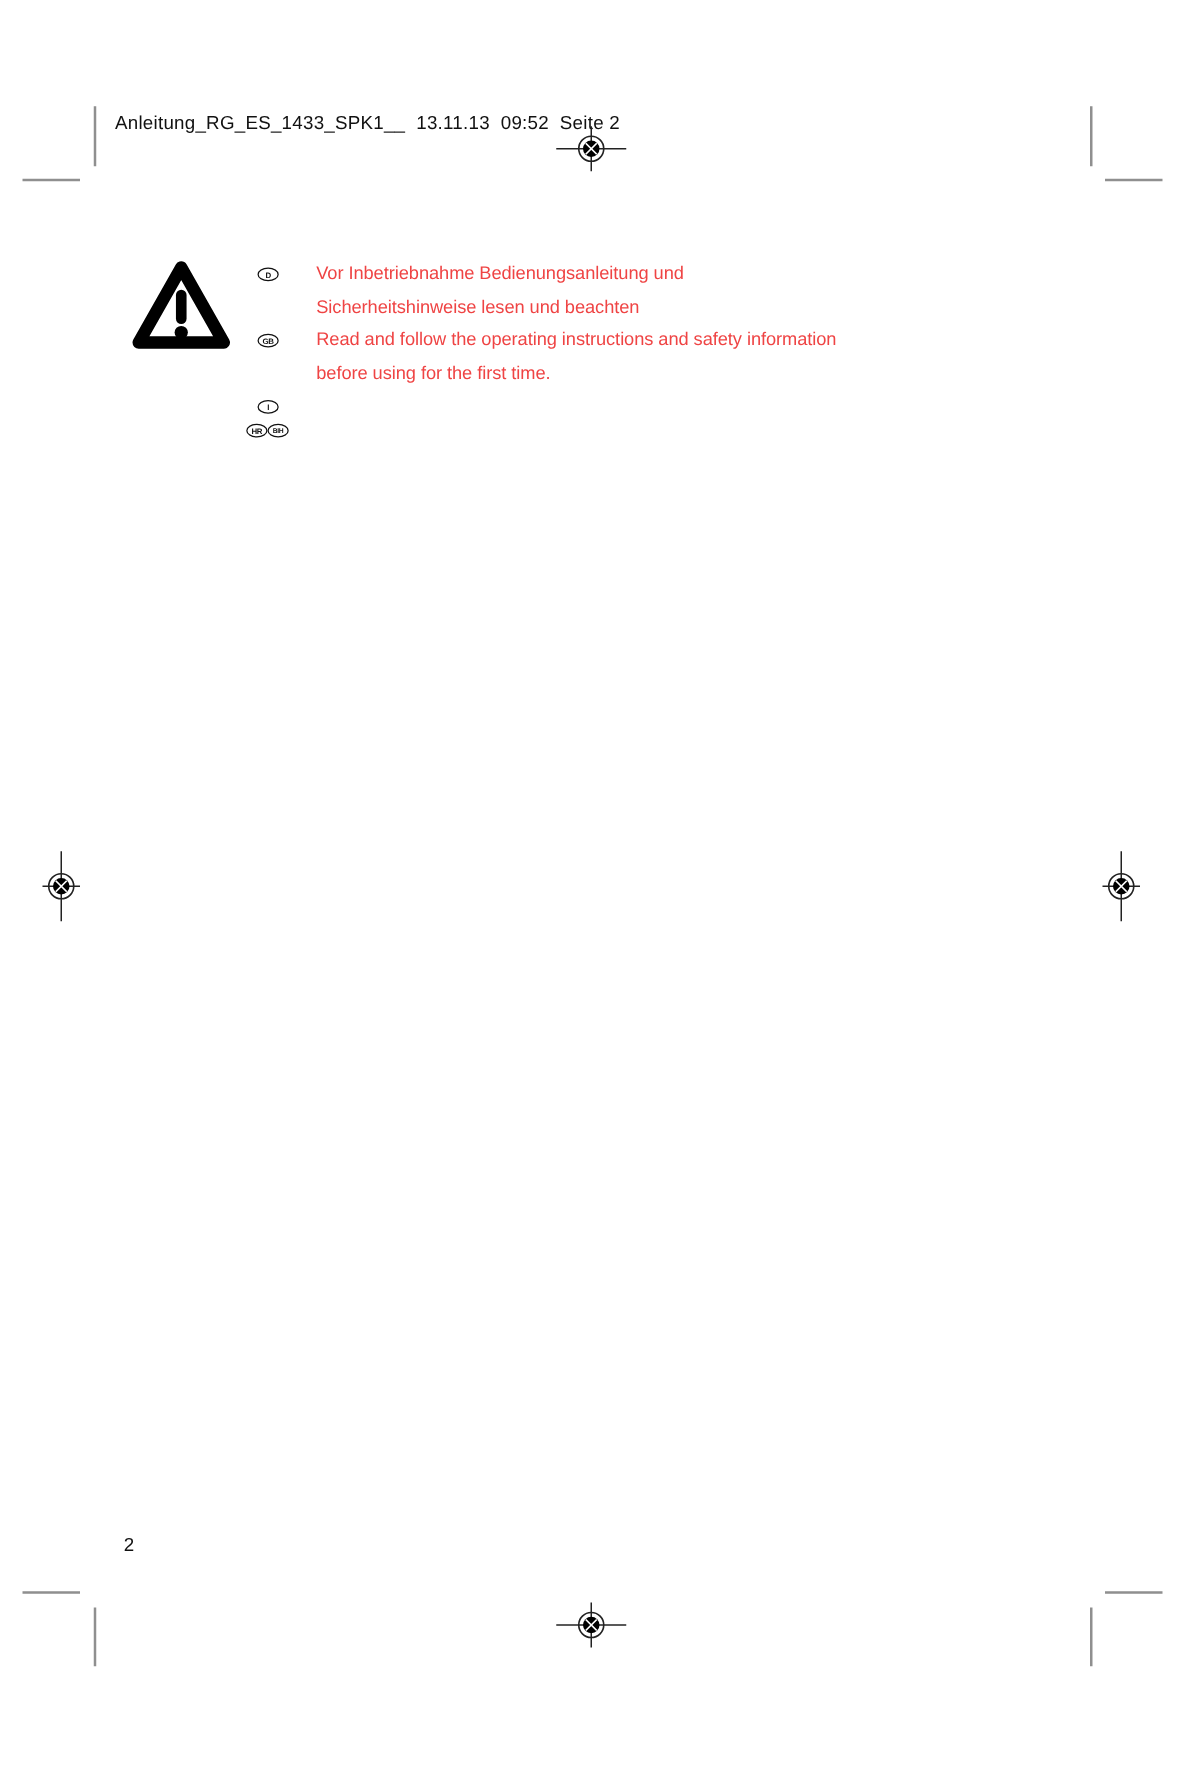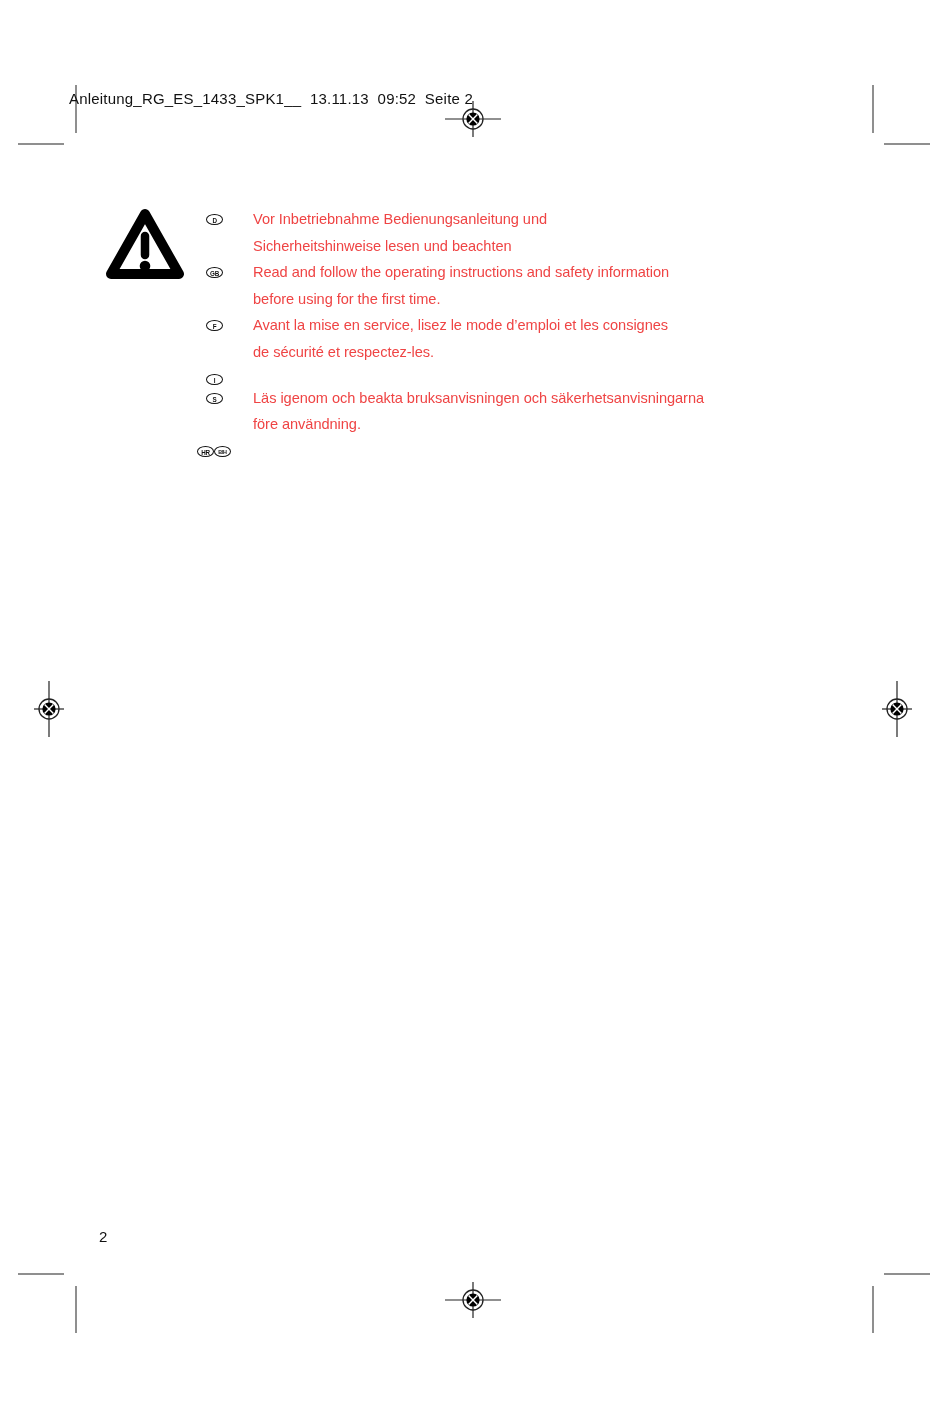--- a/index.html
+++ b/index.html
@@ -5,21 +5,21 @@
   html,body{margin:0;padding:0;}
   body{
     width:950px;height:1420px;position:relative;background:#ffffff;
     font-family:"Liberation Sans","DejaVu Sans",sans-serif;
     color:#1a1a1a;overflow:hidden;
   }
   
   .crop{position:absolute;background:#8f8f8f;}
   
   .print-header{
-    position:absolute;left:69px;top:90px;font-size:15px;color:#111;
+    position:absolute;left:92px;top:90px;font-size:15px;color:#111;
     white-space:pre;letter-spacing:0.2px;
   }
   
   .page-number{position:absolute;left:99px;top:1228px;font-size:15px;color:#111;}
   
   .regmark{position:absolute;}
   
   .warn{position:absolute;left:103px;top:206px;}
   
   .notices{position:absolute;left:197px;top:206px;width:580px;}
@@ -107,42 +107,28 @@
   </div>
 
   <div class="notice-row">
     <div class="lang-cell single">
       <span class="lang-badge">GB</span>
     </div>
     <div class="notice-text">Read and follow the operating instructions and safety information
 before using for the first time.</div>
   </div>
 
-  <div class="notice-row">
-    <div class="lang-cell single">
-      <span class="lang-badge">F</span>
-    </div>
-    <div class="notice-text">Avant la mise en service, lisez le mode d’emploi et les consignes
-de sécurité et respectez-les.</div>
-  </div>
 
   <div class="notice-row">
     <div class="lang-cell single">
       <span class="lang-badge">I</span>
     </div>
   </div>
 
 
-  <div class="notice-row">
-    <div class="lang-cell single">
-      <span class="lang-badge">S</span>
-    </div>
-    <div class="notice-text">Läs igenom och beakta bruksanvisningen och säkerhetsanvisningarna
-före användning.</div>
-  </div>
 
   <div class="notice-row">
     <div class="lang-cell">
       <span class="lang-badge">HR</span>
       <span class="lang-badge" style="font-size:5.4px;">BIH</span>
     </div>
   </div>
 
 </div>
 

